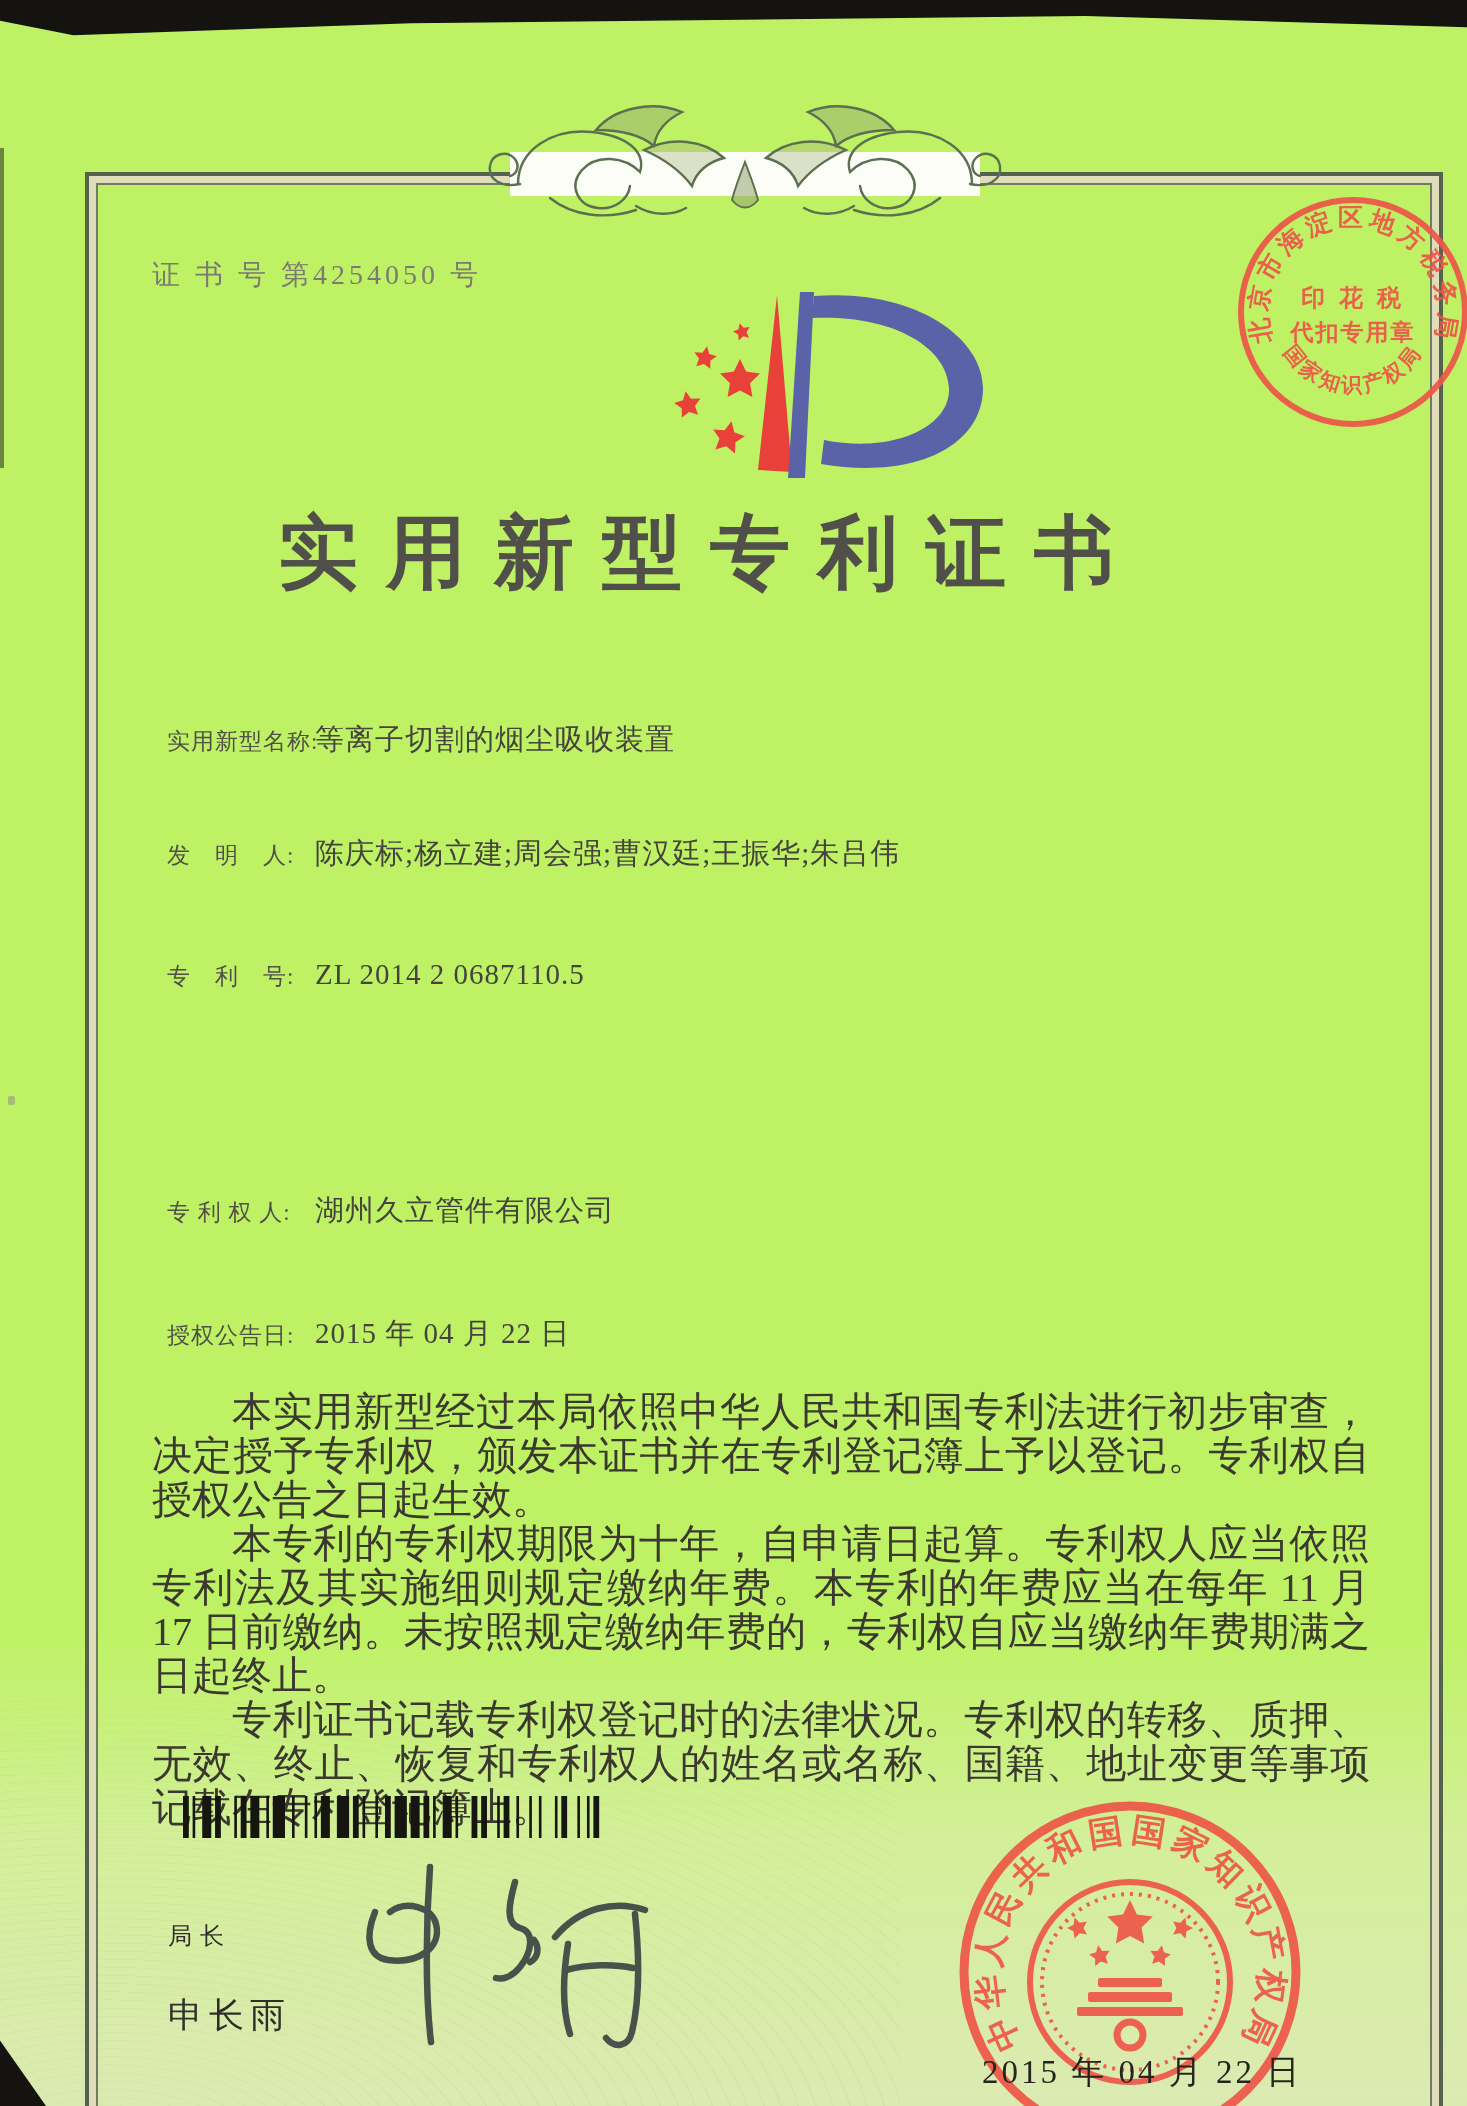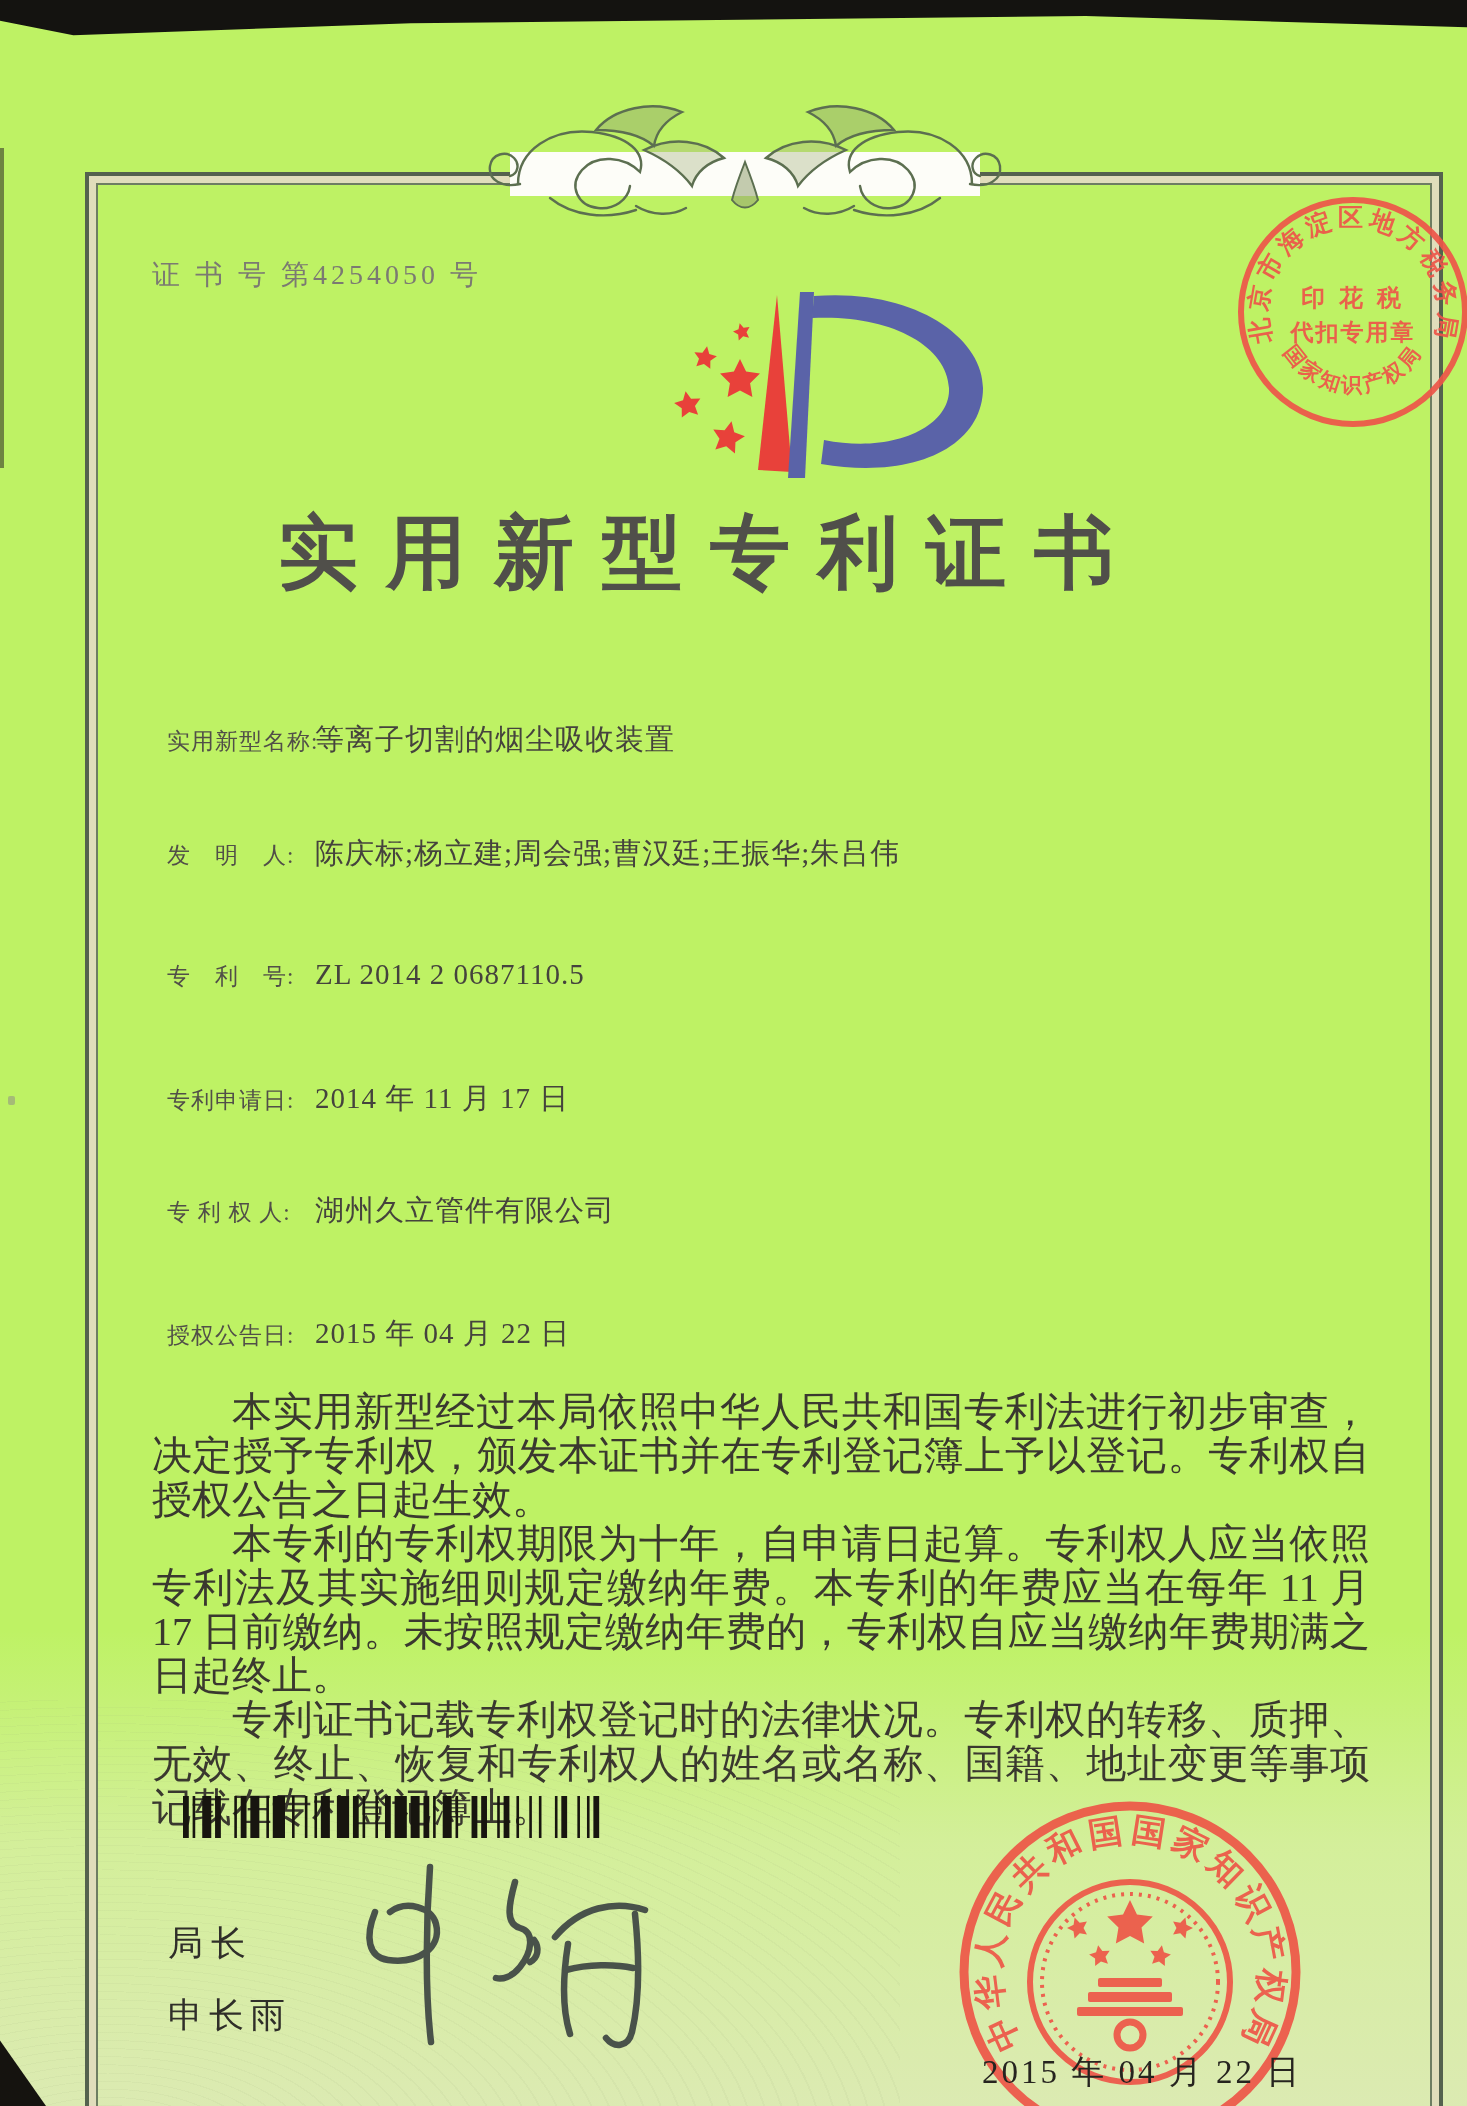--- a/index.html
+++ b/index.html
@@ -40,21 +40,21 @@
   .flabel{display:inline-block;width:148px;font-size:23px;color:#514f48;letter-spacing:1px;}
   .fvalue{font-size:29px;color:#45433d;letter-spacing:1px;}
 
   #body-text{left:152px;top:1390px;width:1218px;z-index:4;
     font-size:40px;line-height:44px;text-align:justify;color:#3a382f;}
   #body-text p{margin:0;text-indent:2em;}
 
   #barcode{left:183px;top:1796px;width:420px;height:42px;z-index:4;}
 
   #director-title{left:168px;top:1920px;z-index:5;font-family:"Liberation Sans","DejaVu Sans",sans-serif;
-    font-size:35px;color:#2f2e29;letter-spacing:8px;}
+    font-size:24px;color:#2f2e29;letter-spacing:8px;}
   #director-name{left:168px;top:1992px;z-index:5;font-family:"Liberation Sans","DejaVu Sans",sans-serif;
     font-size:35px;color:#2f2e29;letter-spacing:6px;}
   #signature{left:330px;top:1852px;width:330px;height:215px;z-index:5;}
 
   #tax-stamp{left:1233px;top:192px;width:240px;height:240px;z-index:6;opacity:.92;}
   #office-seal{left:950px;top:1792px;width:360px;height:360px;z-index:6;opacity:.88;}
   #issue-date{left:982px;top:2050px;z-index:8;font-size:33px;letter-spacing:3px;color:#26241f;}
 </style>
 </head>
 <body>
@@ -103,23 +103,20 @@
   <div class="abs" id="title">实用新型专利证书</div>
 
   <div class="abs field" style="top:720px">
     <span class="flabel">实用新型名称:</span><span class="fvalue">等离子切割的烟尘吸收装置</span>
   </div>
   <div class="abs field" style="top:834px">
     <span class="flabel">发　明　人:</span><span class="fvalue">陈庆标;杨立建;周会强;曹汉廷;王振华;朱吕伟</span>
   </div>
   <div class="abs field" style="top:958px">
     <span class="flabel">专　利　号:</span><span class="fvalue">ZL 2014 2 0687110.5</span>
-  </div>
-  <div class="abs field" style="top:1079px">
-    <span class="flabel">专利申请日:</span><span class="fvalue">2014 年 11 月 17 日</span>
   </div>
   <div class="abs field" style="top:1191px">
     <span class="flabel">专 利 权 人:</span><span class="fvalue">湖州久立管件有限公司</span>
   </div>
   <div class="abs field" style="top:1314px">
     <span class="flabel">授权公告日:</span><span class="fvalue">2015 年 04 月 22 日</span>
   </div>
 
   <div class="abs" id="body-text">
     <p>本实用新型经过本局依照中华人民共和国专利法进行初步审查，决定授予专利权，颁发本证书并在专利登记簿上予以登记。专利权自授权公告之日起生效。</p>

